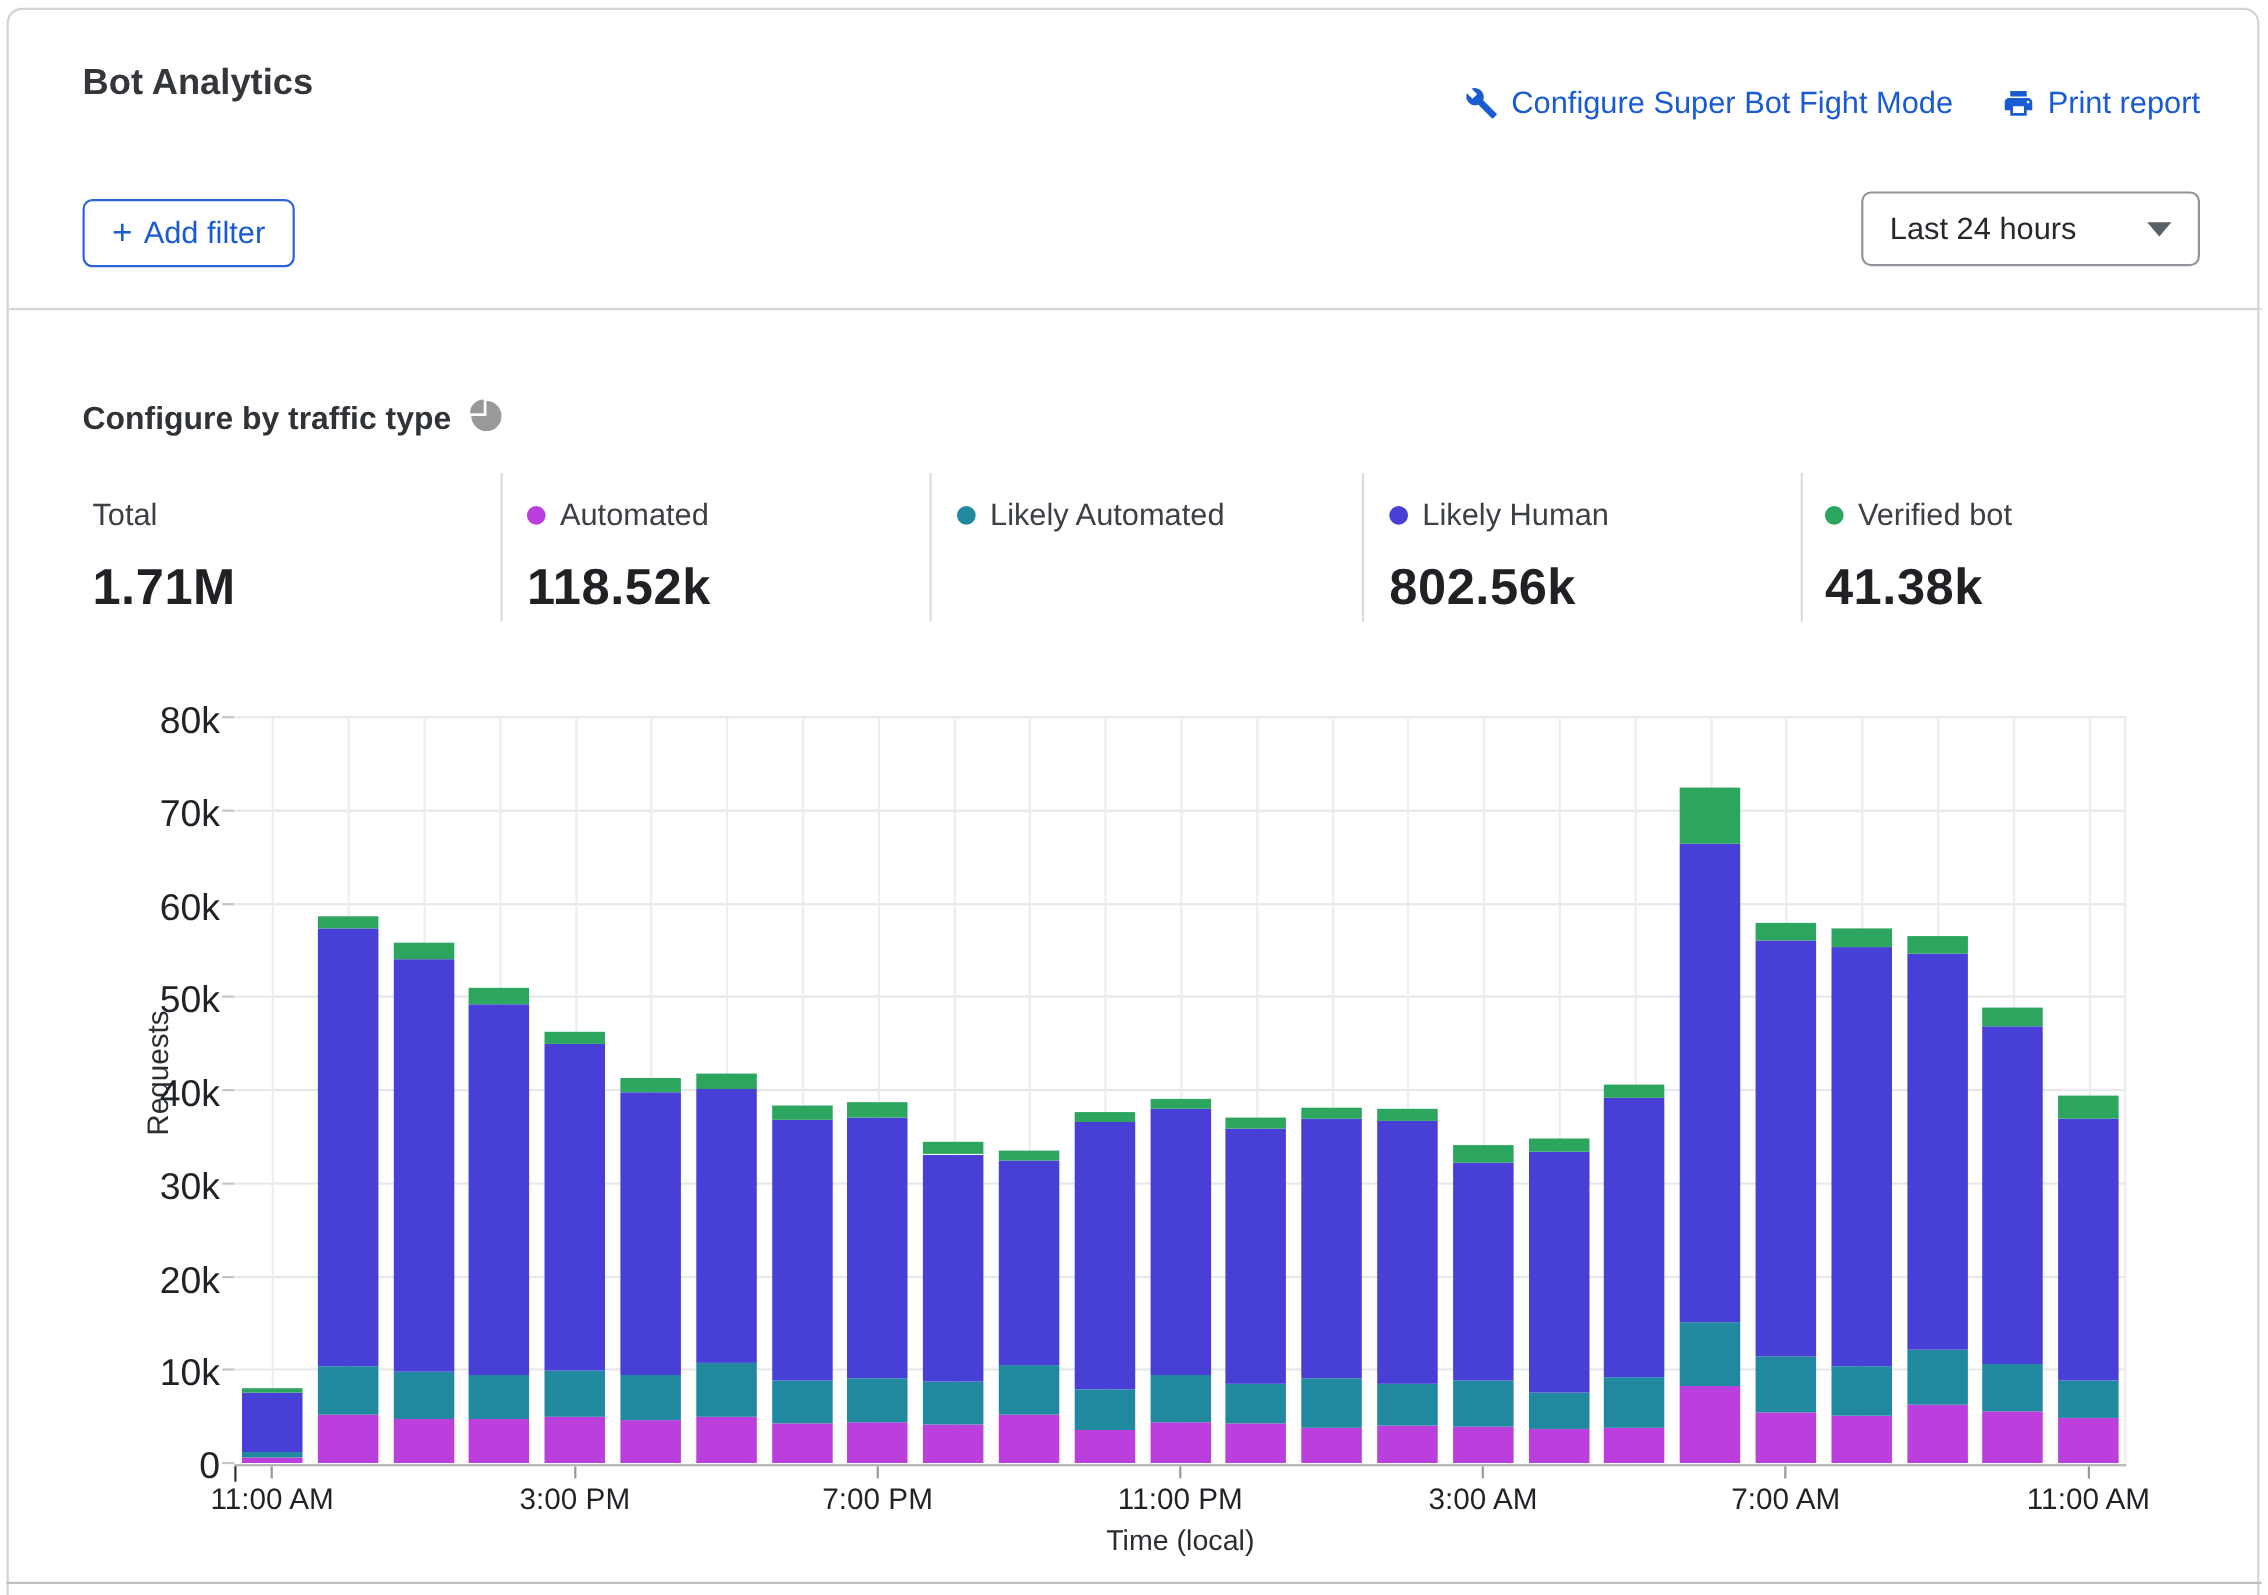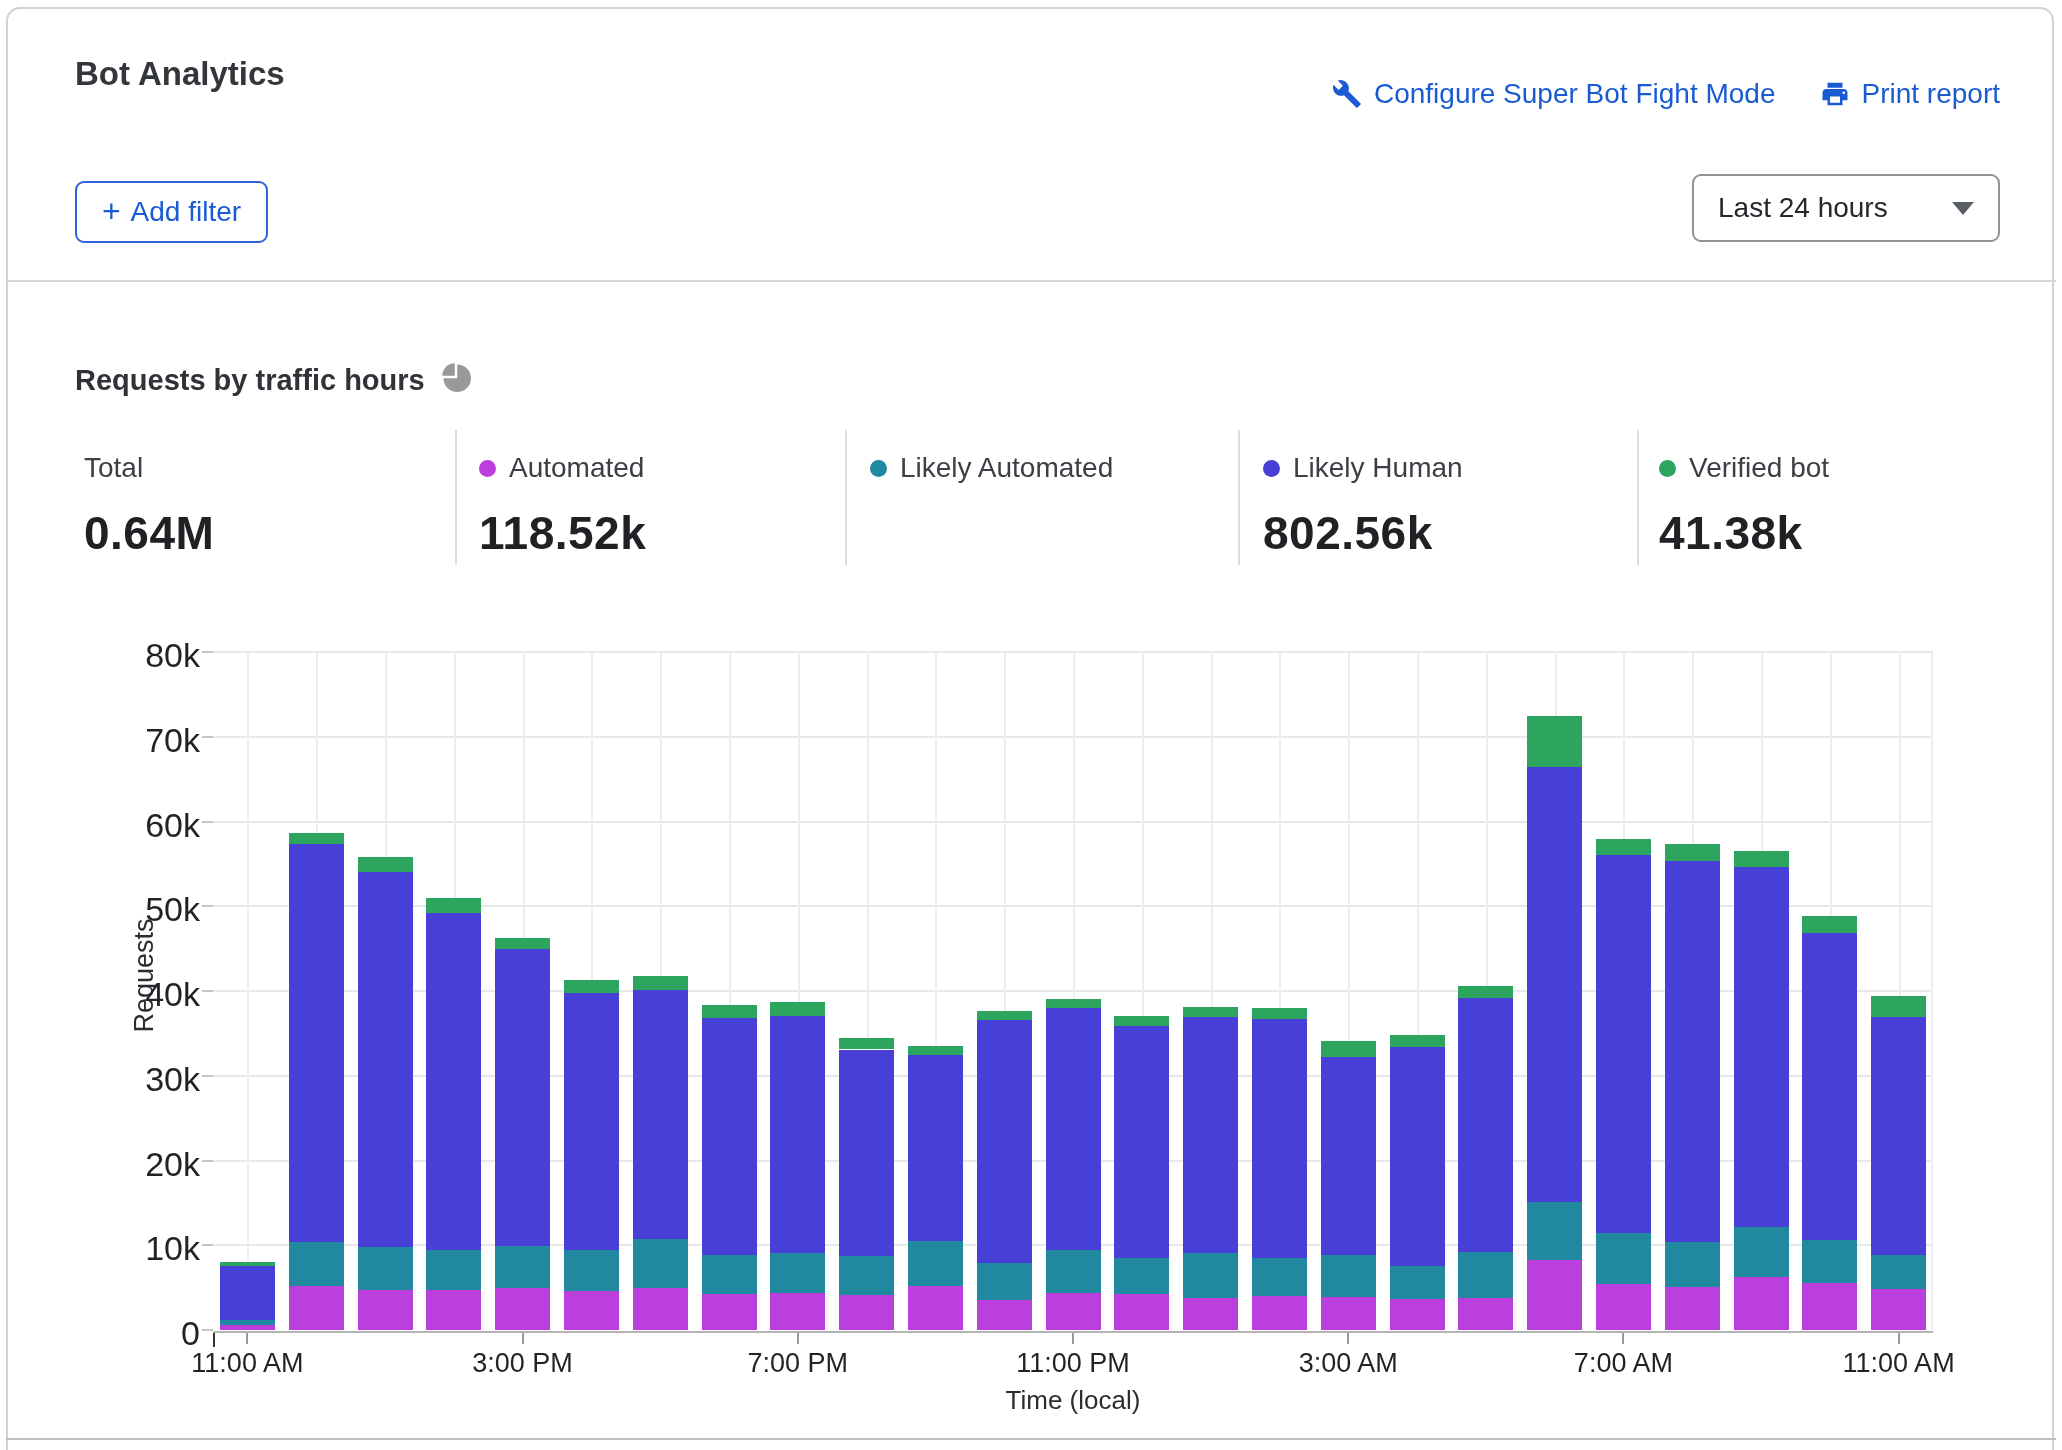--- a/index.html
+++ b/index.html
@@ -88,35 +88,35 @@
 </button>
 
 <div class="abs dropdown">
   <span>Last 24 hours</span>
   <span class="caret"></span>
 </div>
 
 <div class="abs divider-h"></div>
 
 <div class="abs section-title">
-  <span>Requests by traffic hours</span>
+  <span>Configure by traffic type</span>
   <span>
     <svg width="30" height="30" viewBox="0 0 24 24" fill="#97999b">
       <path d="M13 13 L13 2 A11 11 0 1 1 2 13 Z"></path>
       <path d="M11 11 L1 11 A10 10 0 0 1 11 1 Z"></path>
     </svg>
   </span>
 </div>
 
 <div id="stats-row">
     <div class="stat-col" style="left: 84px;">
       <div class="stat-label">
         <span>Total</span>
       </div>
-      <div class="stat-value">0.64M</div>
+      <div class="stat-value">1.71M</div>
     </div>
     <div class="stat-col" style="left: 479px;">
       <div class="stat-label">
         <span class="stat-dot" style="background: rgb(187, 63, 221);"></span>
         <span>Automated</span>
       </div>
       <div class="stat-value">118.52k</div>
     </div>
     <div class="stat-col" style="left: 870px;">
       <div class="stat-label">

